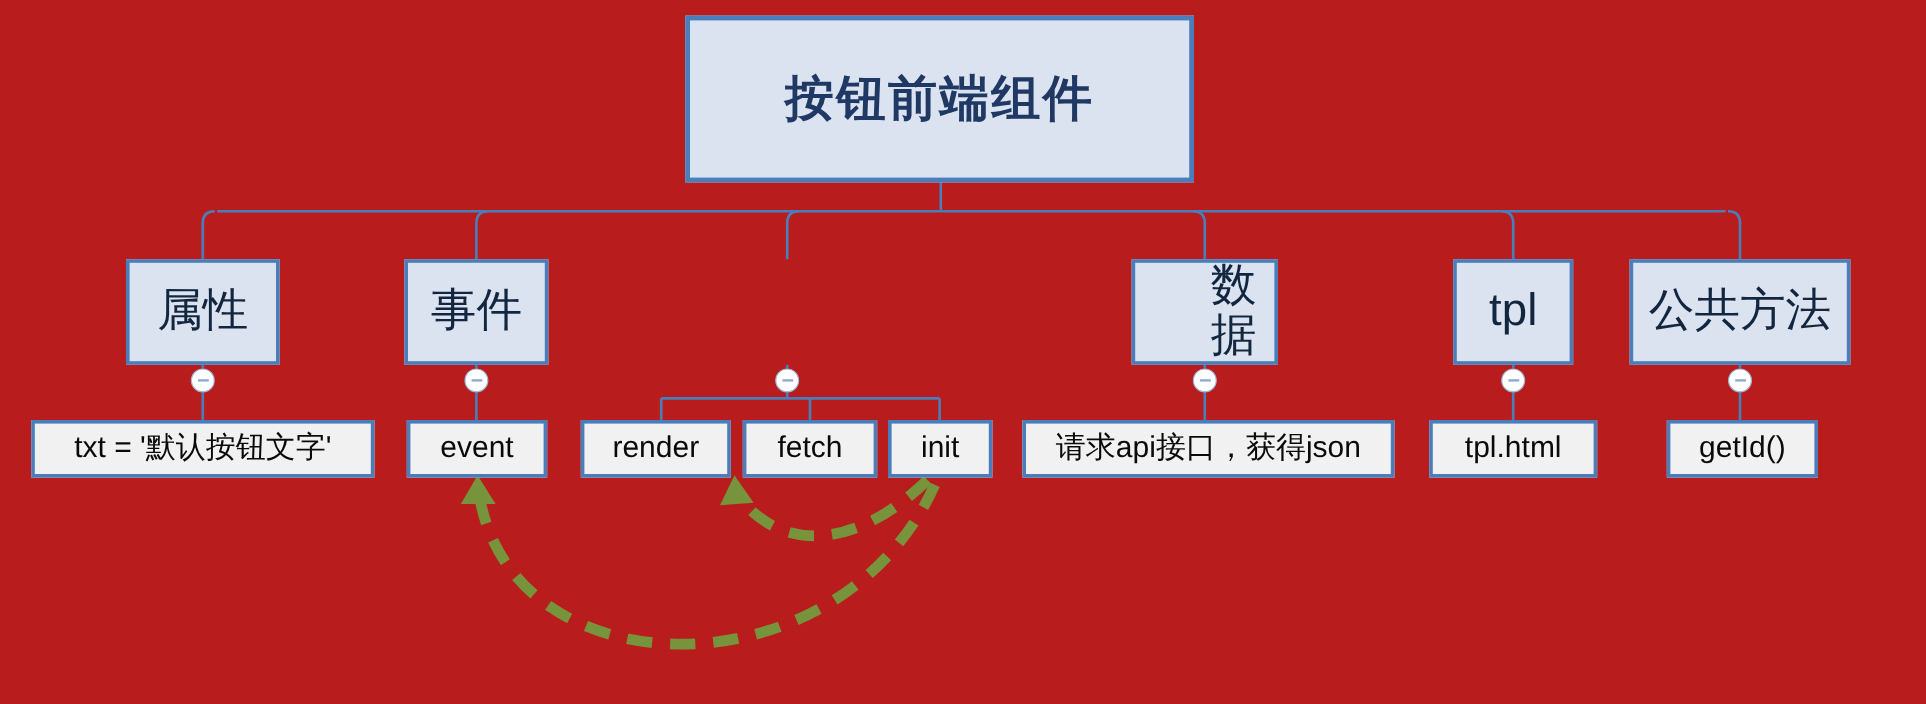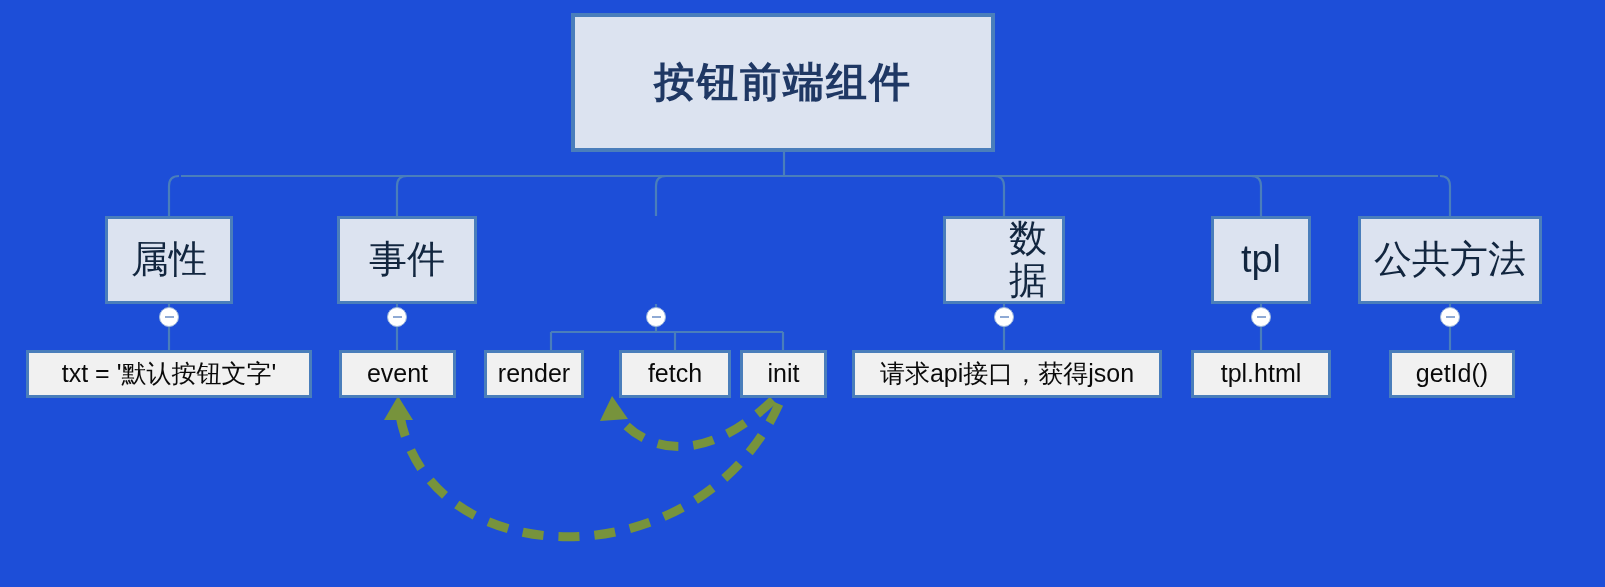--- a/index.html
+++ b/index.html
@@ -7,21 +7,21 @@
     padding: 0;
     background: #ffffff;
   }
   body {
     font-family: "Liberation Sans", "DejaVu Sans", sans-serif;
   }
   #canvas {
     position: relative;
     width: 1605px;
     height: 587px;
-    background: #1d4ed8;
+    background: #b91c1c;
     overflow: hidden;
   }
   #edges {
     position: absolute;
     left: 0;
     top: 0;
     width: 1605px;
     height: 587px;
     pointer-events: none;
   }
@@ -139,21 +139,21 @@
     </g>
   </svg>
 
   <div class="node node-root" style="left:571px; top:13px; width:424px; height:139px;">
     <span>按钮前端组件</span>
   </div>
 
   <div class="node node-branch" style="left:105px; top:216px; width:128px; height:88px;">
     <span>属性</span>
   </div>
-  <div class="node node-branch" style="left:337px; top:216px; width:140px; height:88px;text-align:center;">
+  <div class="node node-branch" style="left:337px; top:216px; width:120px; height:88px;text-align:center;">
     <span>事件</span>
   </div>
   <div class="node node-branch" style="left:943px; top:216px; width:122px; height:88px;padding-left:48px;">
     <span>数据</span>
   </div>
   <div class="node node-branch" style="left:1211px; top:216px; width:100px; height:88px;">
     <span>tpl</span>
   </div>
   <div class="node node-branch" style="left:1358px; top:216px; width:184px; height:88px;">
     <span>公共方法</span>
@@ -177,21 +177,21 @@
   <div class="toggle" style="left:1440px; top:307px;">
     <span class="bar"></span>
   </div>
 
   <div class="node node-leaf" style="left:26px; top:350px; width:286px; height:48px;">
     <span>txt = '默认按钮文字'</span>
   </div>
   <div class="node node-leaf" style="left:339px; top:350px; width:117px; height:48px;">
     <span>event</span>
   </div>
-  <div class="node node-leaf" style="left:484px; top:350px; width:100px; height:48px;text-align:right;">
+  <div class="node node-leaf" style="left:484px; top:350px; width:125px; height:48px;text-align:right;">
     <span>render</span>
   </div>
   <div class="node node-leaf" style="left:619px; top:350px; width:112px; height:48px;">
     <span>fetch</span>
   </div>
   <div class="node node-leaf" style="left:740px; top:350px; width:87px; height:48px;">
     <span>init</span>
   </div>
   <div class="node node-leaf" style="left:852px; top:350px; width:310px; height:48px;justify-content:center;">
     <span>请求api接口，获得json</span>

